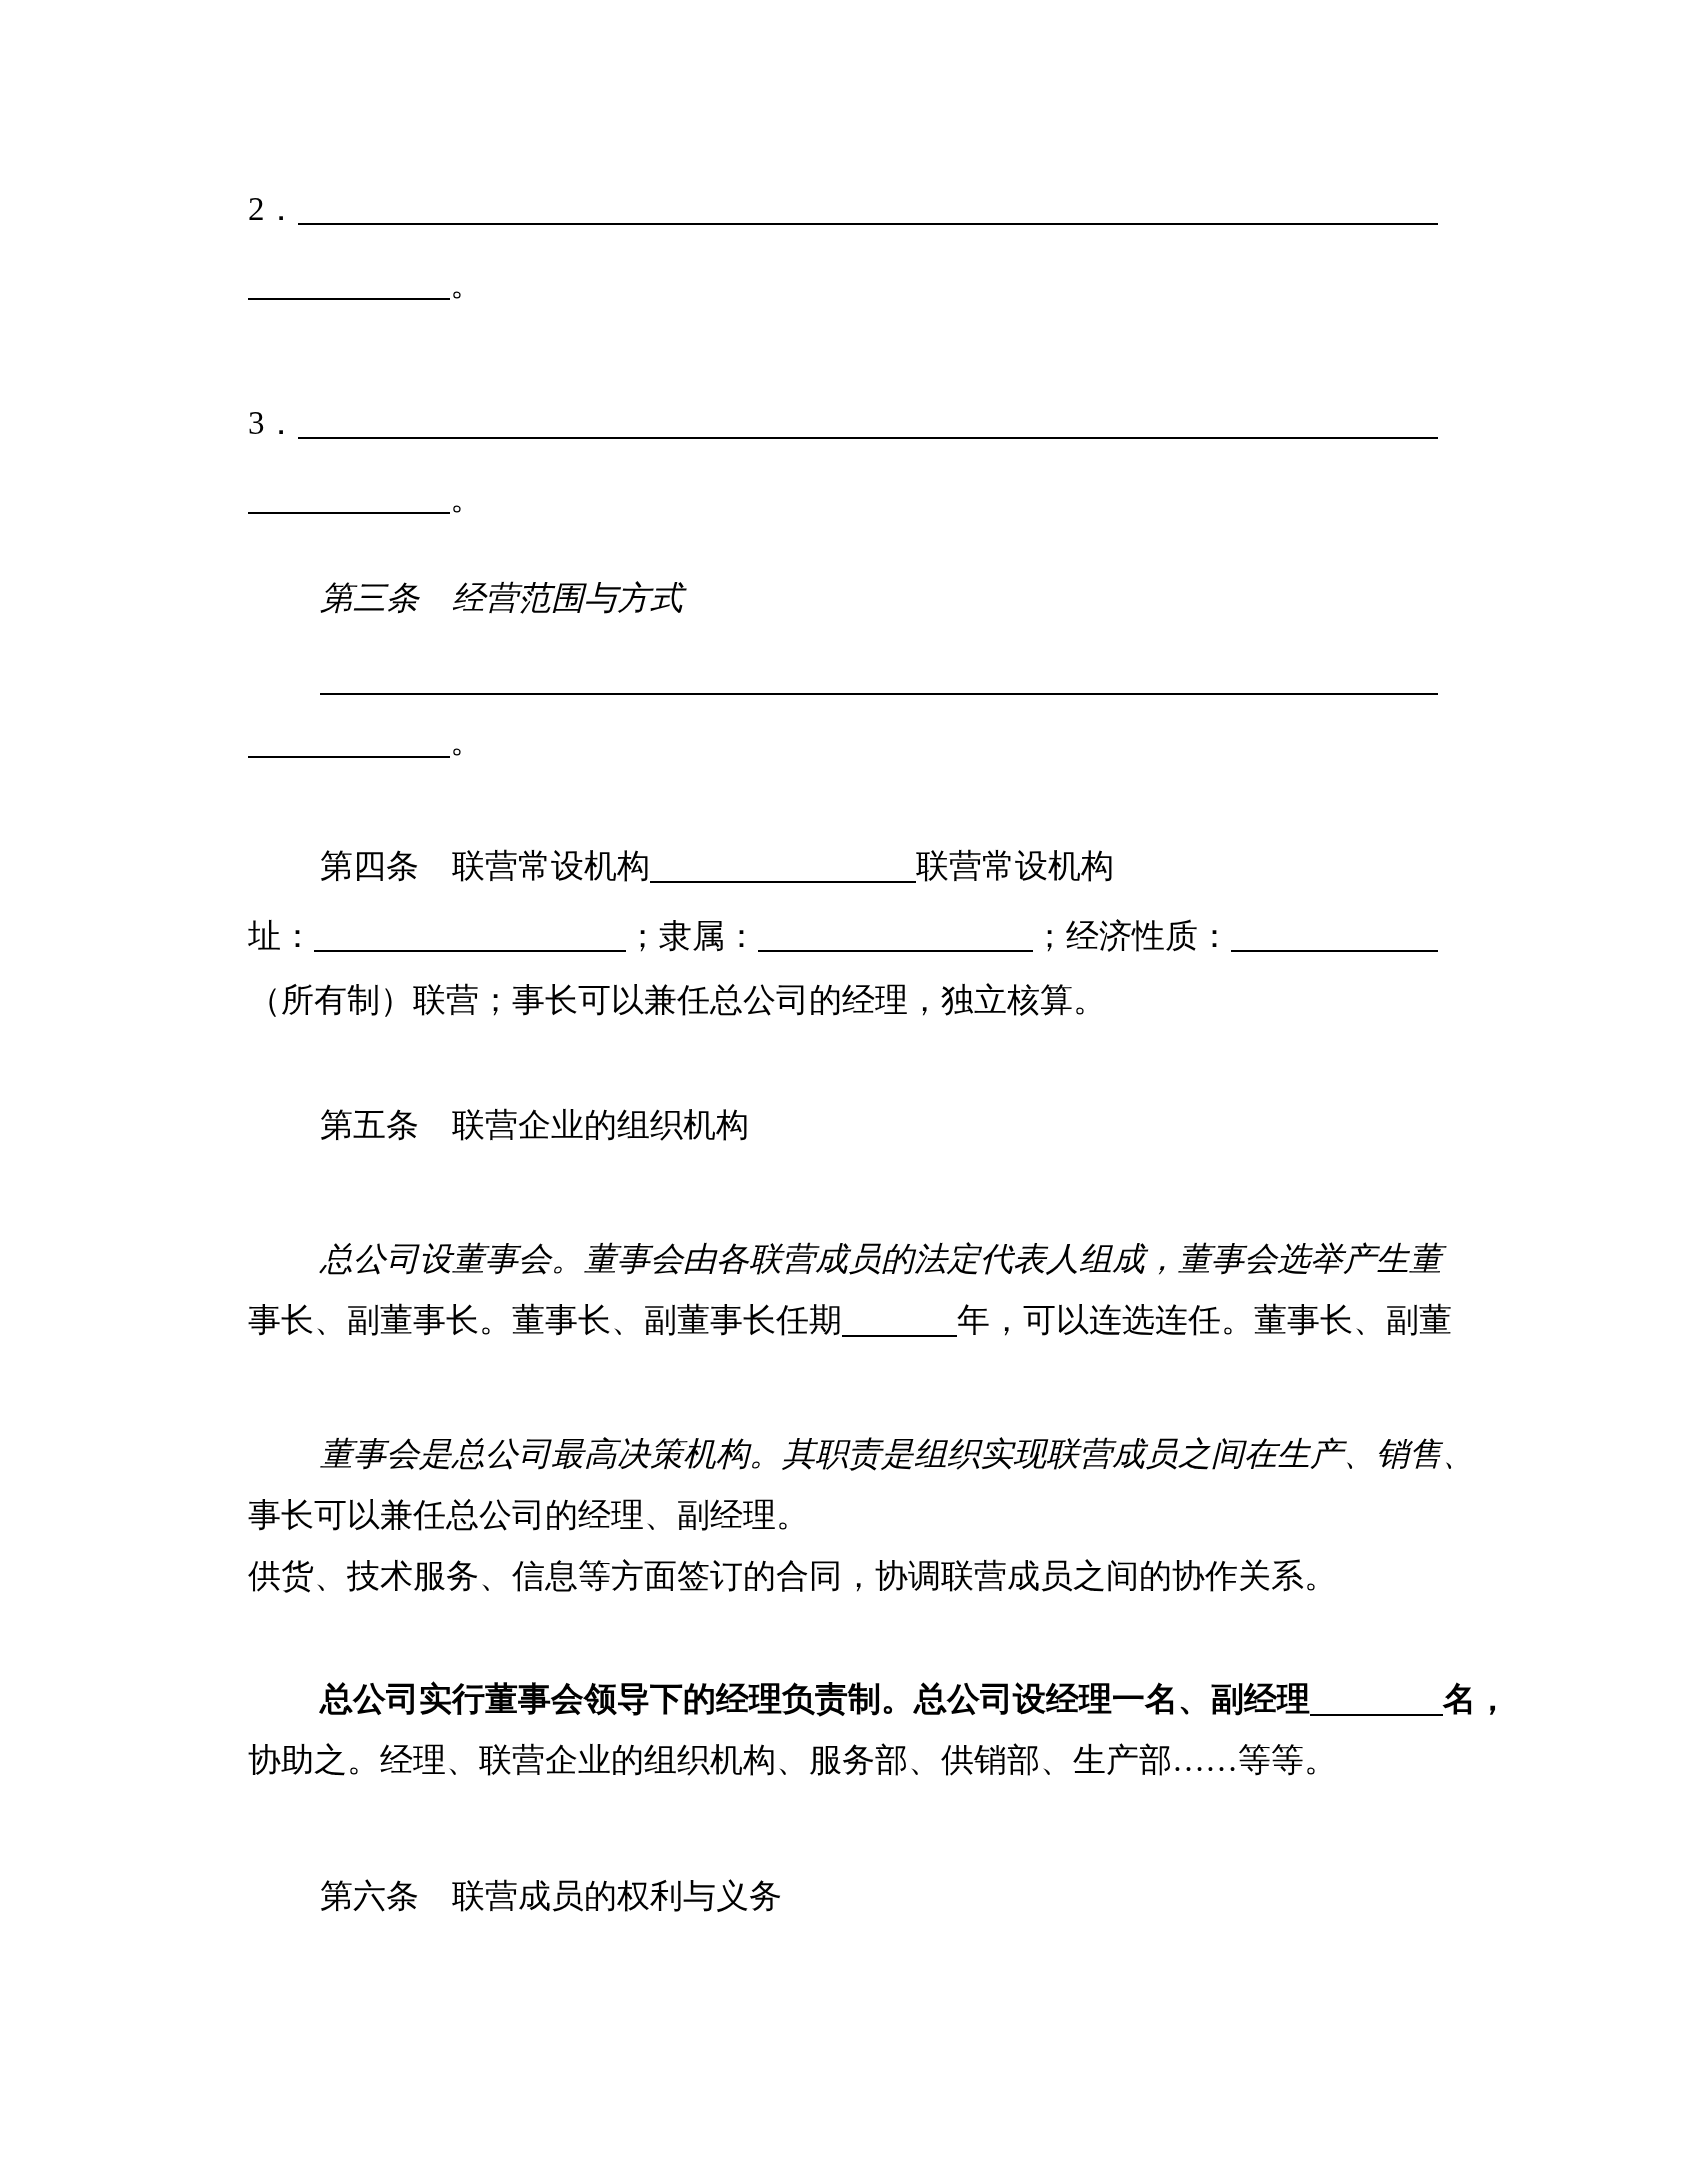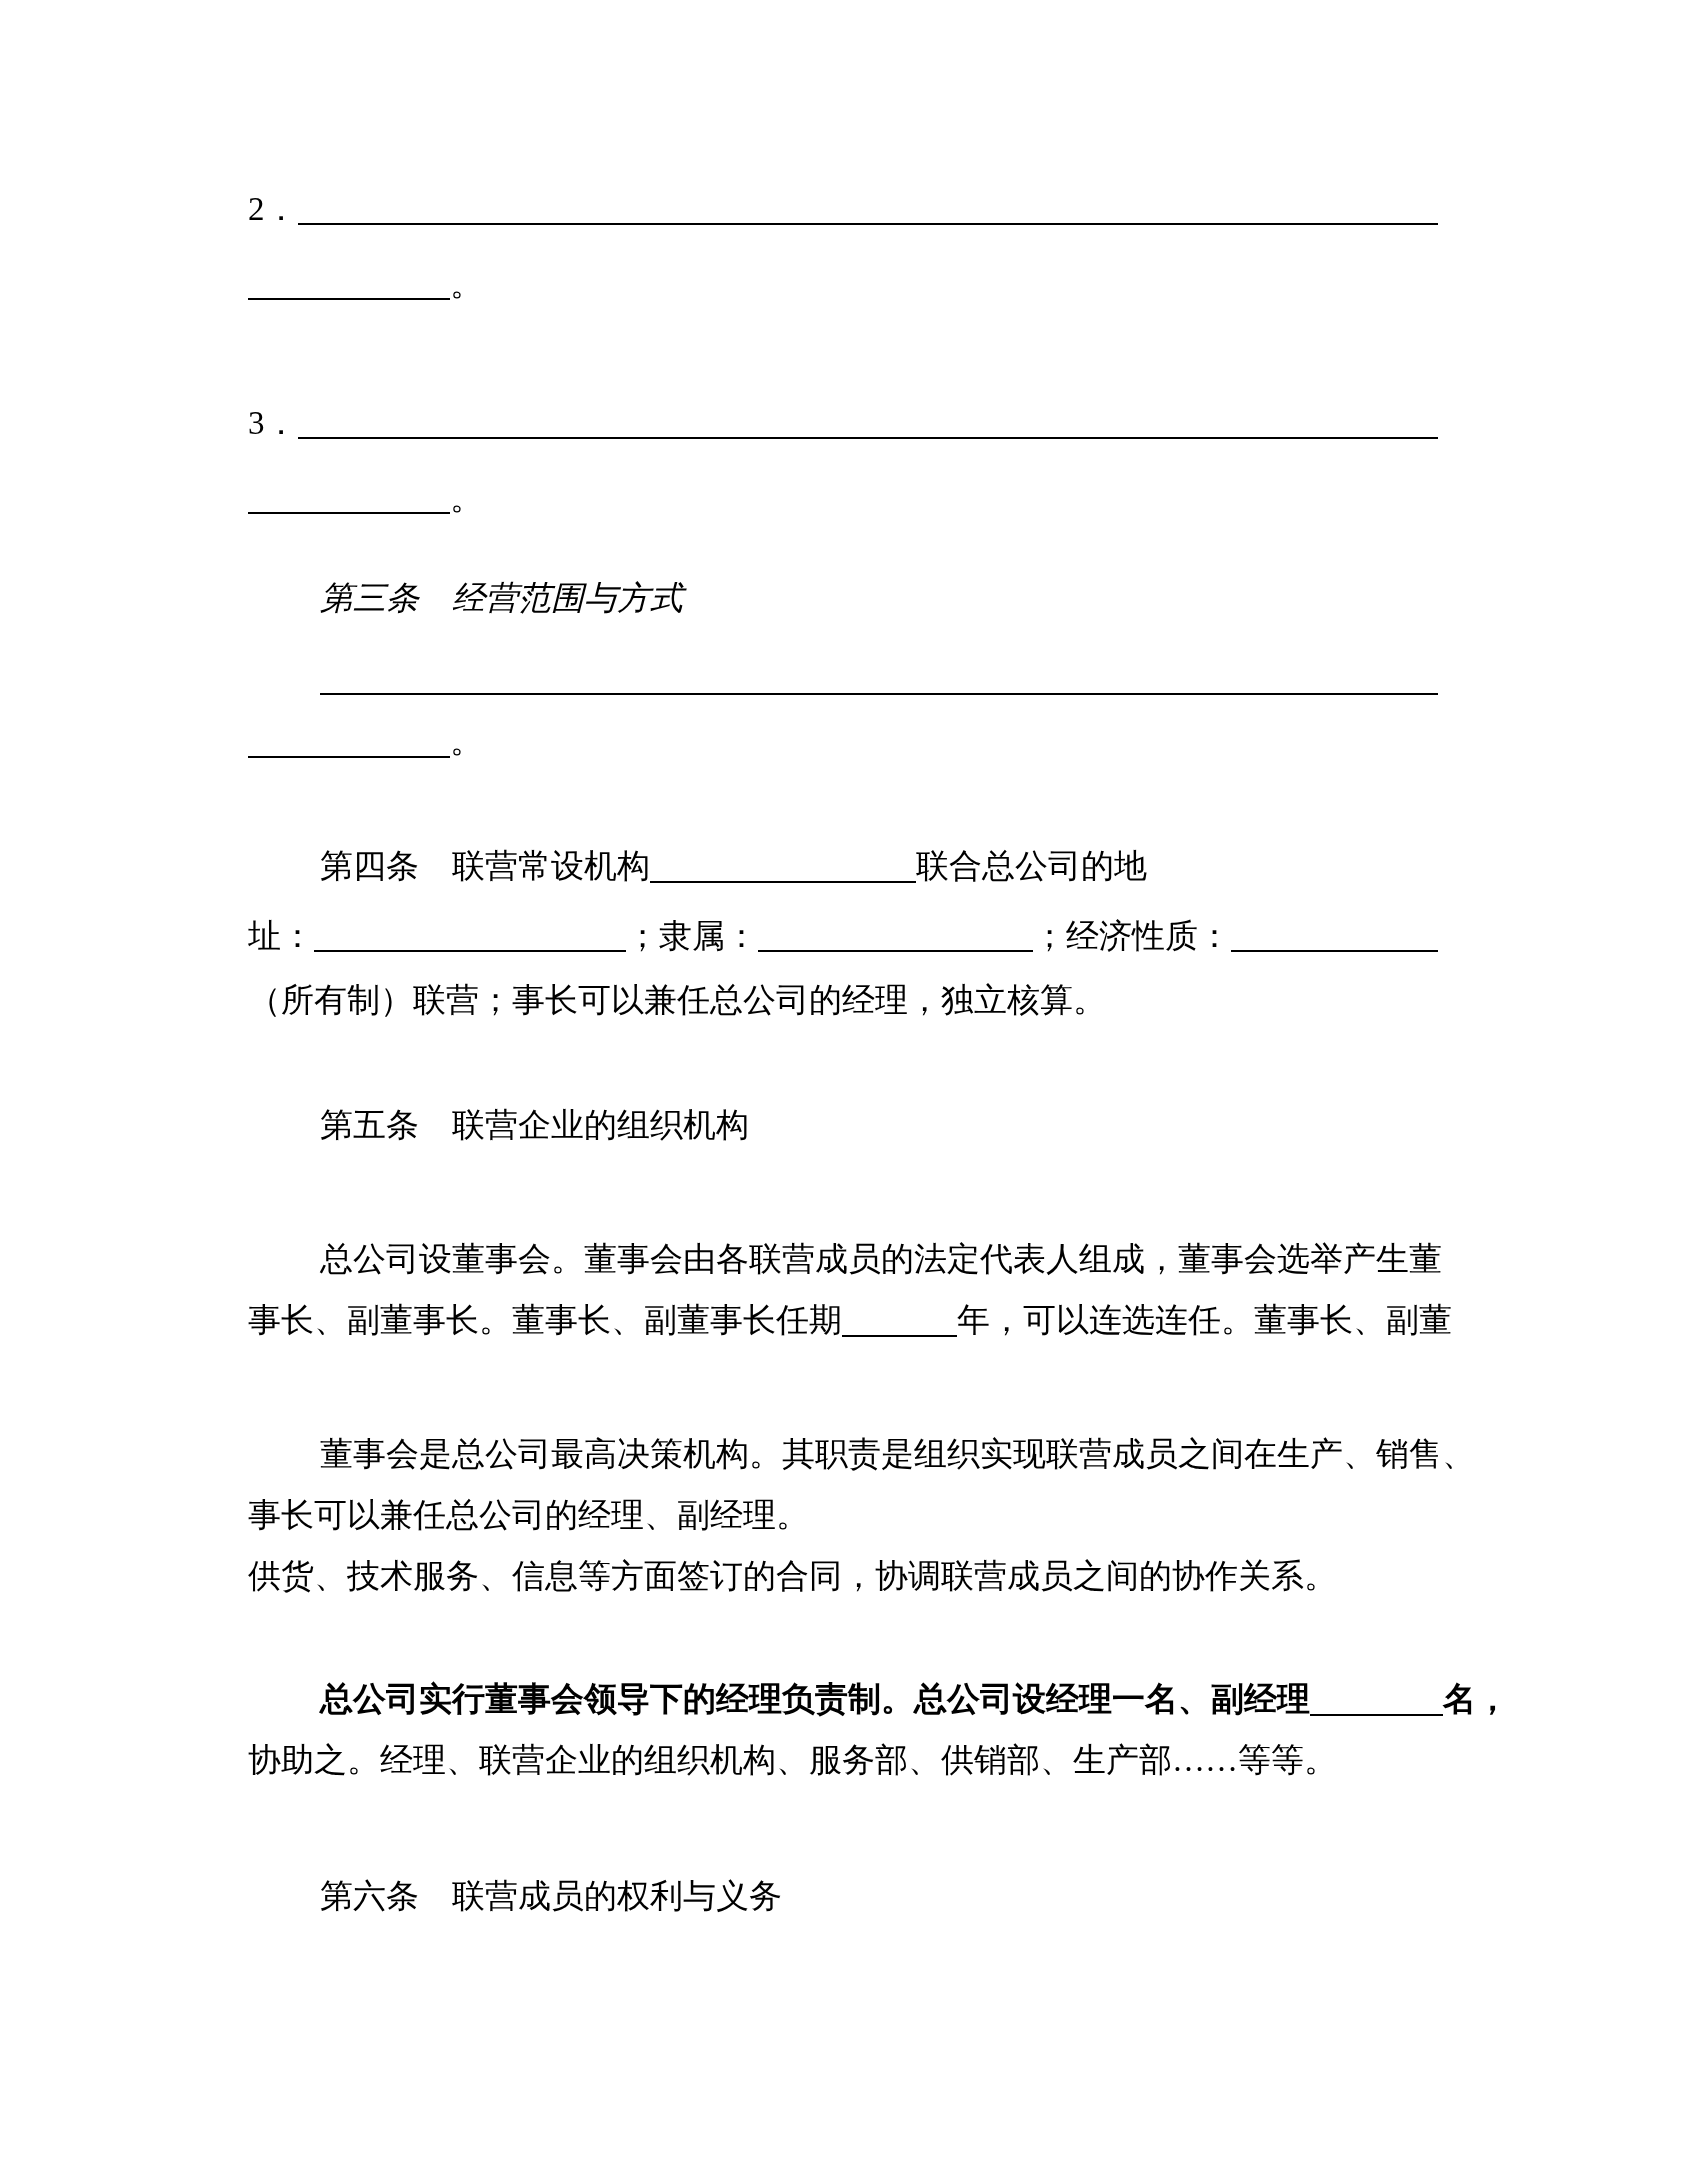--- a/index.html
+++ b/index.html
@@ -38,21 +38,21 @@
   .w140{flex:0 0 129px;}
   .indent{padding-left:72px;}
   .m2{margin-top:1.8px;}
   .m4{margin-top:3.7px;}
   .m9{margin-top:8.3px;}
   .m15{margin-top:13.8px;}
   .m22{margin-top:20px;}
   .m42{margin-top:39px;font-style:italic;}
   .m67{margin-top:62px;font-weight:bold;}
   .m70{margin-top:64px;}
-  .m80{margin-top:73px;}
+  .m80{margin-top:73px;font-style:italic;}
   .m82{margin-top:75px;}
   .m85{margin-top:78px;}
 </style>
 </head>
 <body>
 
 <div class="page">
 
   <div class="line">
     <span class="t">2．</span>
@@ -81,21 +81,21 @@
     <span class="blank fill"></span>
   </div>
   <div class="line m2">
     <span class="blank w220"></span>
     <span class="t">。</span>
   </div>
 
   <div class="line m70 indent">
     <span class="t">第四条　联营常设机构</span>
     <span class="blank w290"></span>
-    <span class="t">联合总公司的地</span>
+    <span class="t">联营常设机构</span>
   </div>
   <div class="line m9">
     <span class="t">址：</span>
     <span class="blank w340"></span>
     <span class="t">；隶属：</span>
     <span class="blank w300"></span>
     <span class="t">；经济性质：</span>
     <span class="blank fill"></span>
   </div>
   <div class="line m4">

